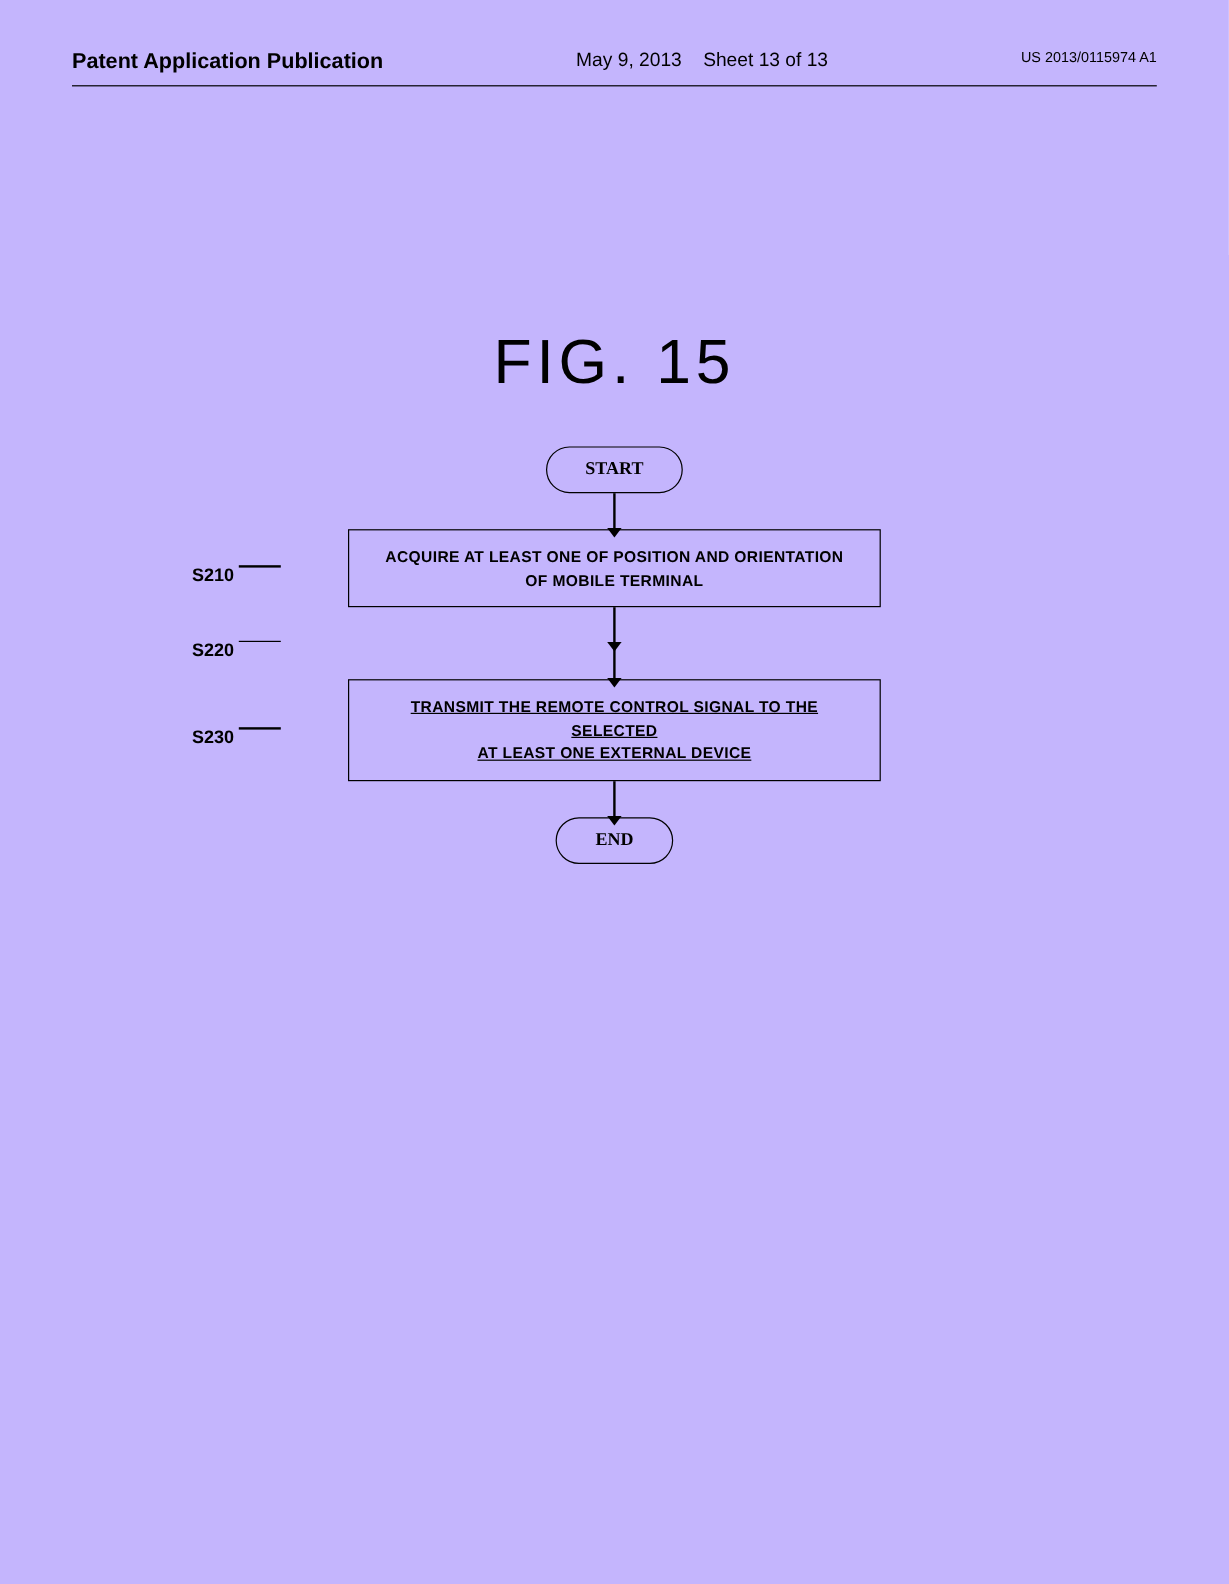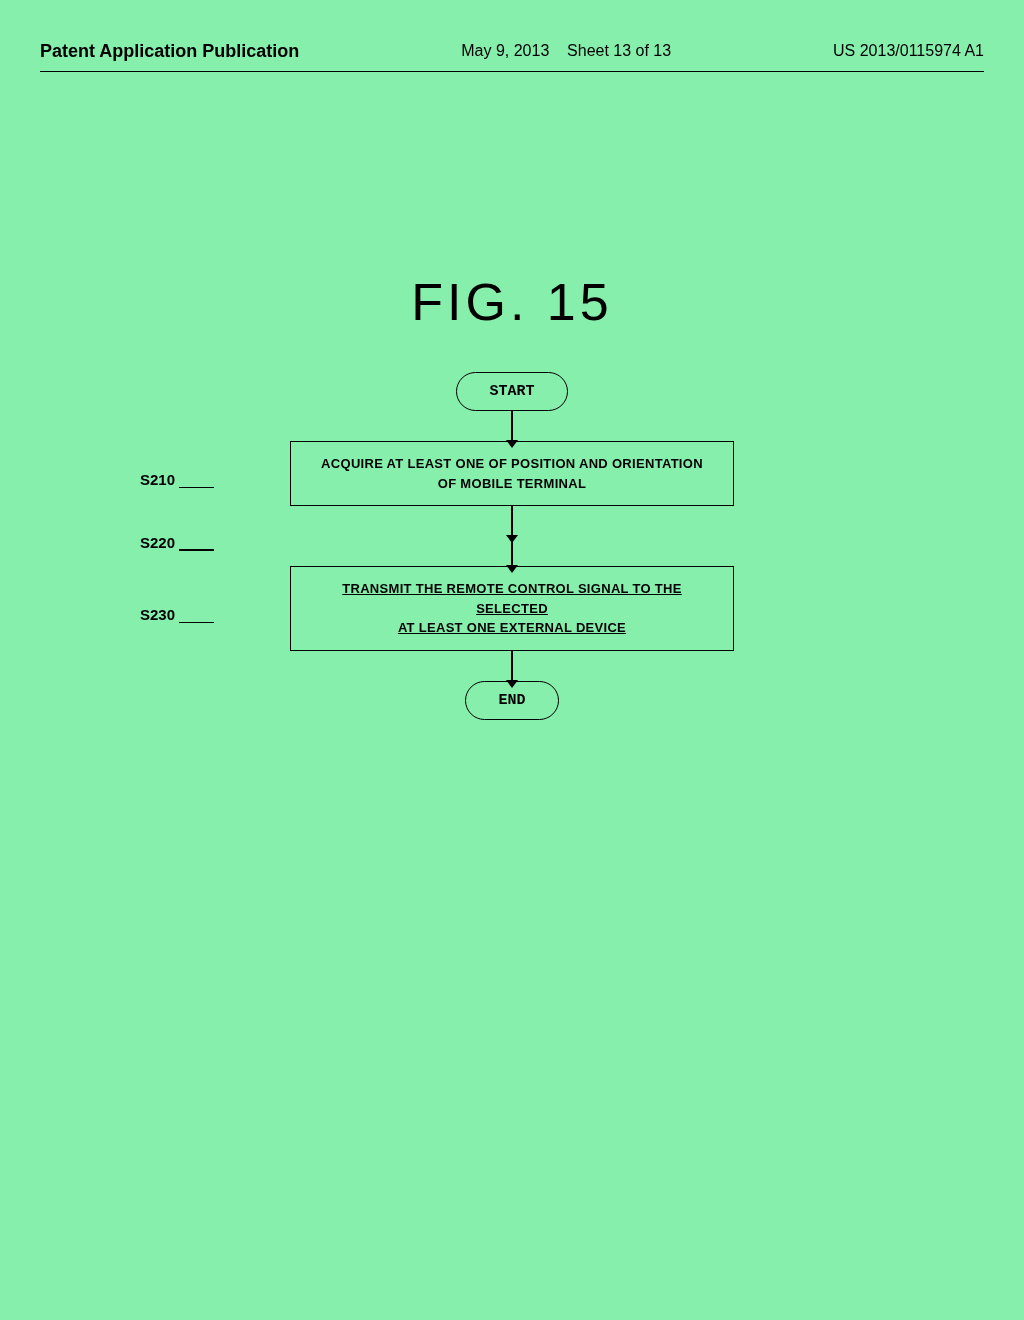--- a/index.html
+++ b/index.html
@@ -13,23 +13,23 @@
       height: 1320px;
       background: #ffffff;
       font-family: 'Times New Roman', Times, serif;
       position: relative;
       overflow: hidden;
     }
 
     .page {
       width: 1024px;
       height: 1320px;
-      background: #86efac;
-      position: relative;
-      padding: 40px 40px;
+      background: #c4b5fd;
+      position: relative;
+      padding: 40px 60px;
     }
 
     .header {
       display: flex;
       justify-content: space-between;
       align-items: flex-start;
       border-bottom: 1px solid #000;
       padding-bottom: 8px;
       margin-bottom: 0;
     }
@@ -42,21 +42,21 @@
     }
 
     .header-center {
       font-size: 16px;
       font-family: Arial, sans-serif;
       text-align: left;
       line-height: 1.4;
     }
 
     .header-right {
-      font-size: 16px;
+      font-size: 12px;
       font-family: Arial, sans-serif;
       text-align: center;
       line-height: 1.4;
     }
 
     .figure-title {
       text-align: center;
       font-size: 52px;
       font-weight: normal;
       margin-top: 200px;
@@ -72,21 +72,21 @@
       margin-top: 20px;
       position: relative;
     }
 
     .start-end {
       border: 1.5px solid #000;
       border-radius: 25px;
       padding: 10px 32px;
       text-align: center;
       font-size: 15px;
-      font-family: Liberation Mono, monospace;
+      font-family: Liberation Serif, serif;
       font-weight: bold;
       display: inline-block;
     }
 
     .process-box {
       border: 1.5px solid #000;
       padding: 12px 20px;
       text-align: center;
       font-size: 13px;
       font-family: Arial, sans-serif;
@@ -121,21 +121,21 @@
       justify-content: center;
       width: 100%;
       position: relative;
       margin: 0;
     }
 
     .step-label-container {
       position: absolute;
       left: 100px;
       display: flex;
-      align-items: flex-end;
+      align-items: flex-start;
       margin-top: 12px;
     }
 
     .step-label-text {
       font-size: 15px;
       font-family: Arial, sans-serif;
       font-weight: bold;
     }
 
     .step-label-line {

